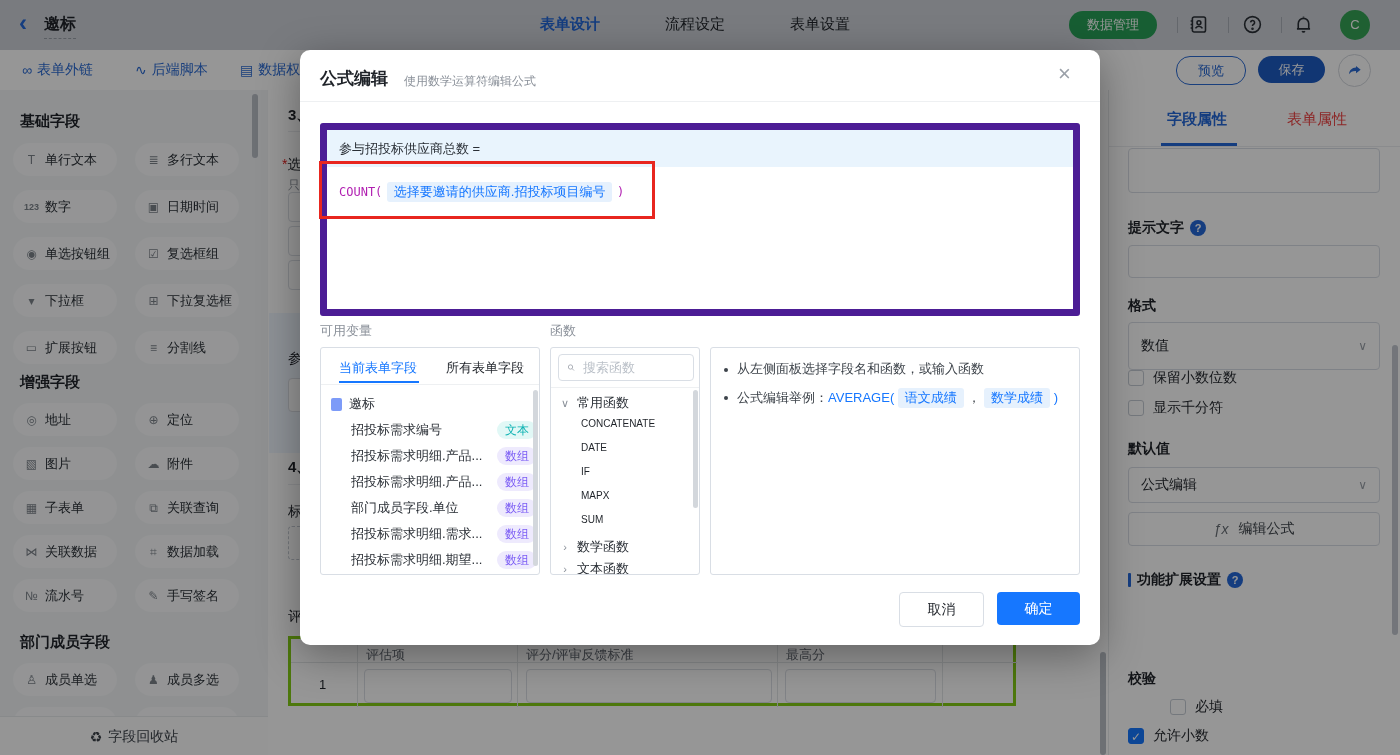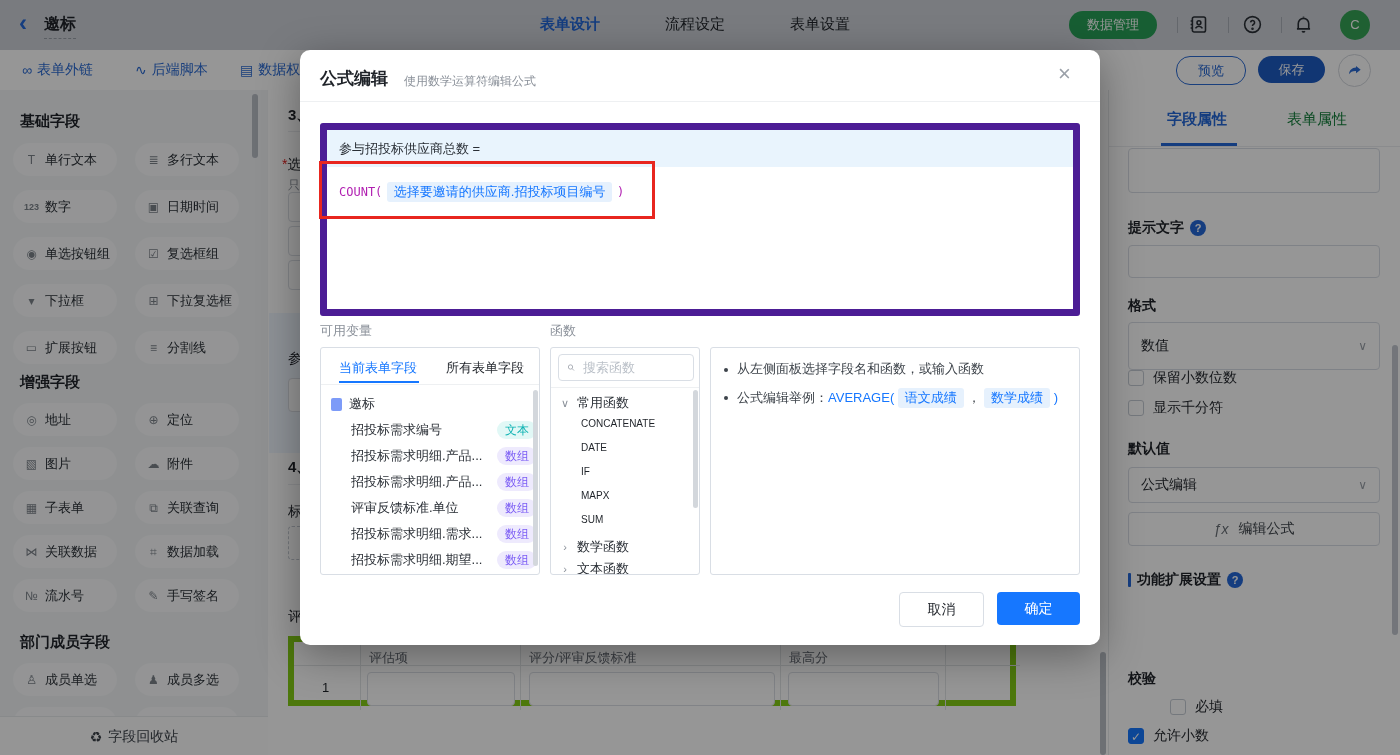--- a/index.html
+++ b/index.html
@@ -37,21 +37,21 @@
   .cv-lbl{font-size:14px;color:#1f2329;}
   .cv-desc{font-size:12px;color:#8a9099;}
   .cv-box{border:1px solid #dcdfe5;border-radius:4px;background:#fff;box-sizing:border-box;}
   .cv-box.dash{border-style:dashed;border-color:#c5cbd3;}
   .cv-sel{background:#f0f6ff;}
   .req{color:#e02020;font-size:14px;}
   .tblline{background:#e3e5e8;}
   .th{font-size:13px;color:#646a73;}
   
   .rpanel{left:1108px;top:90px;width:292px;height:665px;background:#fff;border-left:1px solid #e8eaed;}
-  .rp-tab{font-size:15px;color:#15803d;}
+  .rp-tab{font-size:15px;color:#ef4444;}
   .rp-tab.active{color:#2468d9;font-weight:600;}
   .rp-underline{height:3px;background:#2468d9;}
   .rp-div{height:1px;background:#ebedf0;}
   .rp-lbl{font-size:14px;font-weight:600;color:#1f2329;}
   .rp-box{border:1px solid #d9dee5;border-radius:4px;background:#fff;box-sizing:border-box;}
   .rp-select{border:1px solid #d9dee5;border-radius:4px;display:flex;align-items:center;justify-content:space-between;padding:0 12px;box-sizing:border-box;font-size:14px;color:#1f2329;}
   .chev{color:#9aa0a8;font-size:12px;}
   .cb{width:16px;height:16px;border:1px solid #c6ccd4;border-radius:3px;background:#fff;box-sizing:border-box;flex:none;}
   .cb.on{background:#1677ff;border-color:#1677ff;color:#fff;font-size:12px;text-align:center;line-height:16px;}
   .cbrow{display:flex;align-items:center;gap:9px;font-size:14px;color:#1f2329;}
@@ -270,21 +270,21 @@
   <div class="abs cv-sel" style="left:269px;top:313px;width:820px;height:140px;">
     <div class="abs cv-lbl" style="left:19px;top:37px;">参</div>
     <div class="abs cv-box" style="left:19px;top:65px;width:280px;height:34px;"></div>
   </div>
   <div class="abs cv-h" style="left:288px;top:458px;">4、</div>
   <div class="abs cv-div" style="left:288px;top:484px;width:797px;"></div>
   <div class="abs cv-lbl" style="left:288px;top:503px;">标</div>
   <div class="abs cv-box dash" style="left:288px;top:526px;width:280px;height:34px;"></div>
   <div class="abs cv-lbl" style="left:288px;top:608px;">评</div>
 
-  <div class="abs" style="left:288px;top:636px;width:728px;height:70px;border:6px solid #84cc16;box-sizing:border-box;">
+  <div class="abs" style="left:288px;top:636px;width:728px;height:70px;border:3px solid #84cc16;box-sizing:border-box;">
     <div class="abs tblline" style="left:66px;top:0;width:1px;height:68px;"></div>
     <div class="abs tblline" style="left:226px;top:0;width:1px;height:68px;"></div>
     <div class="abs tblline" style="left:486px;top:0;width:1px;height:68px;"></div>
     <div class="abs tblline" style="left:651px;top:0;width:1px;height:68px;"></div>
     <div class="abs tblline" style="left:0;top:23px;width:726px;height:1px;"></div>
     <div class="abs th" style="left:75px;top:7px;">评估项</div>
     <div class="abs th" style="left:235px;top:7px;">评分/评审反馈标准</div>
     <div class="abs th" style="left:495px;top:7px;">最高分</div>
     <div class="abs" style="left:28px;top:38px;font-size:13px;">1</div>
     <div class="abs cv-box" style="left:73px;top:30px;width:148px;height:34px;"></div>
@@ -378,21 +378,21 @@
         </div>
       <div class="abs treerow" style="left:30px;top:95px;width:186px;height:26px;">
           <span>招投标需求明细.产品...</span>
           <span class="badge a">数组</span>
         </div>
       <div class="abs treerow" style="left:30px;top:121px;width:186px;height:26px;">
           <span>招投标需求明细.产品...</span>
           <span class="badge a">数组</span>
         </div>
       <div class="abs treerow" style="left:30px;top:147px;width:186px;height:26px;">
-          <span>评审反馈标准.单位</span>
+          <span>部门成员字段.单位</span>
           <span class="badge a">数组</span>
         </div>
       <div class="abs treerow" style="left:30px;top:173px;width:186px;height:26px;">
           <span>招投标需求明细.需求...</span>
           <span class="badge a">数组</span>
         </div>
       <div class="abs treerow" style="left:30px;top:199px;width:186px;height:26px;">
           <span>招投标需求明细.期望...</span>
           <span class="badge a">数组</span>
         </div>

